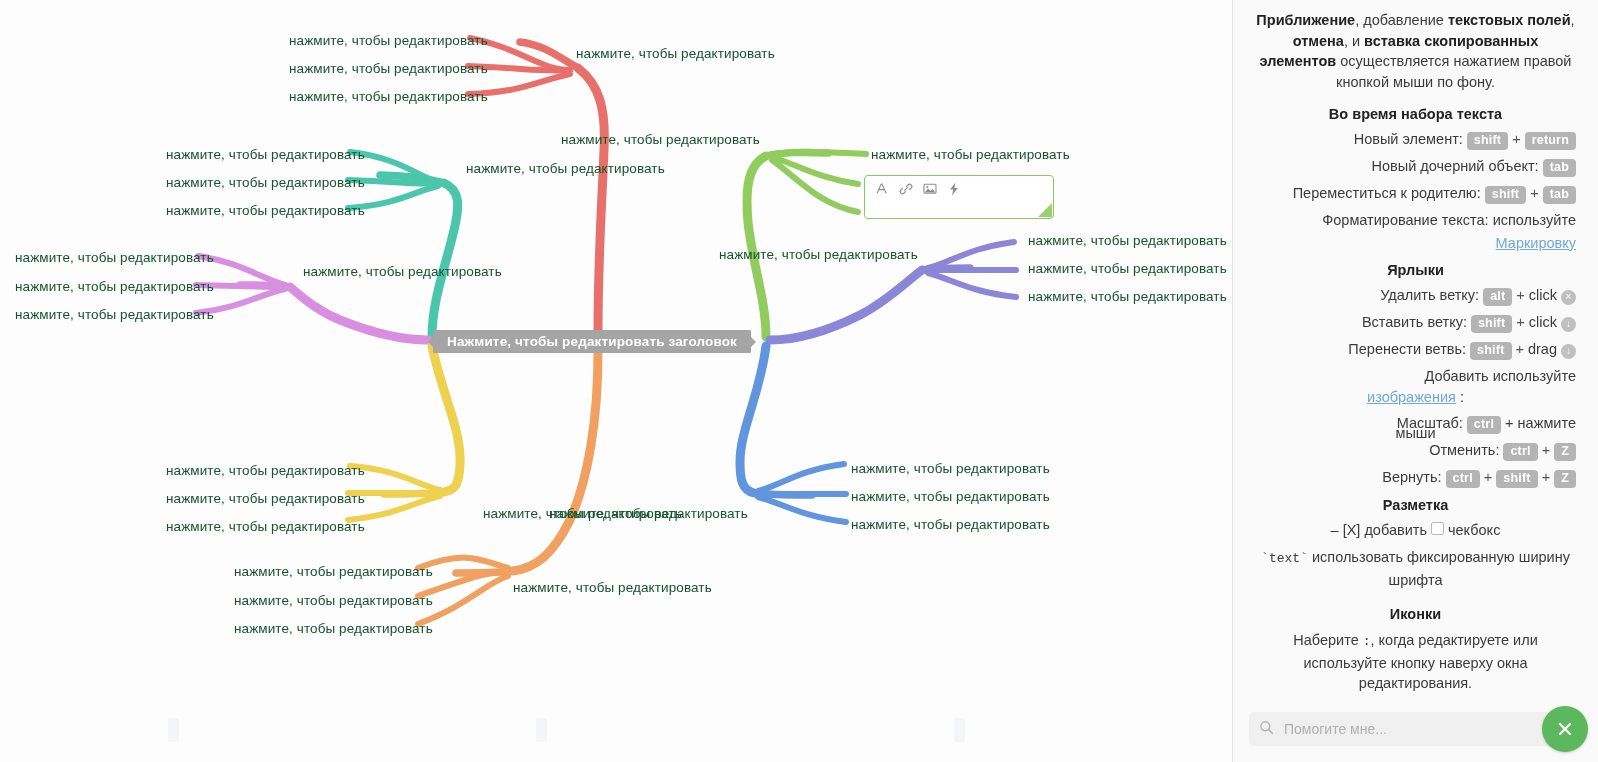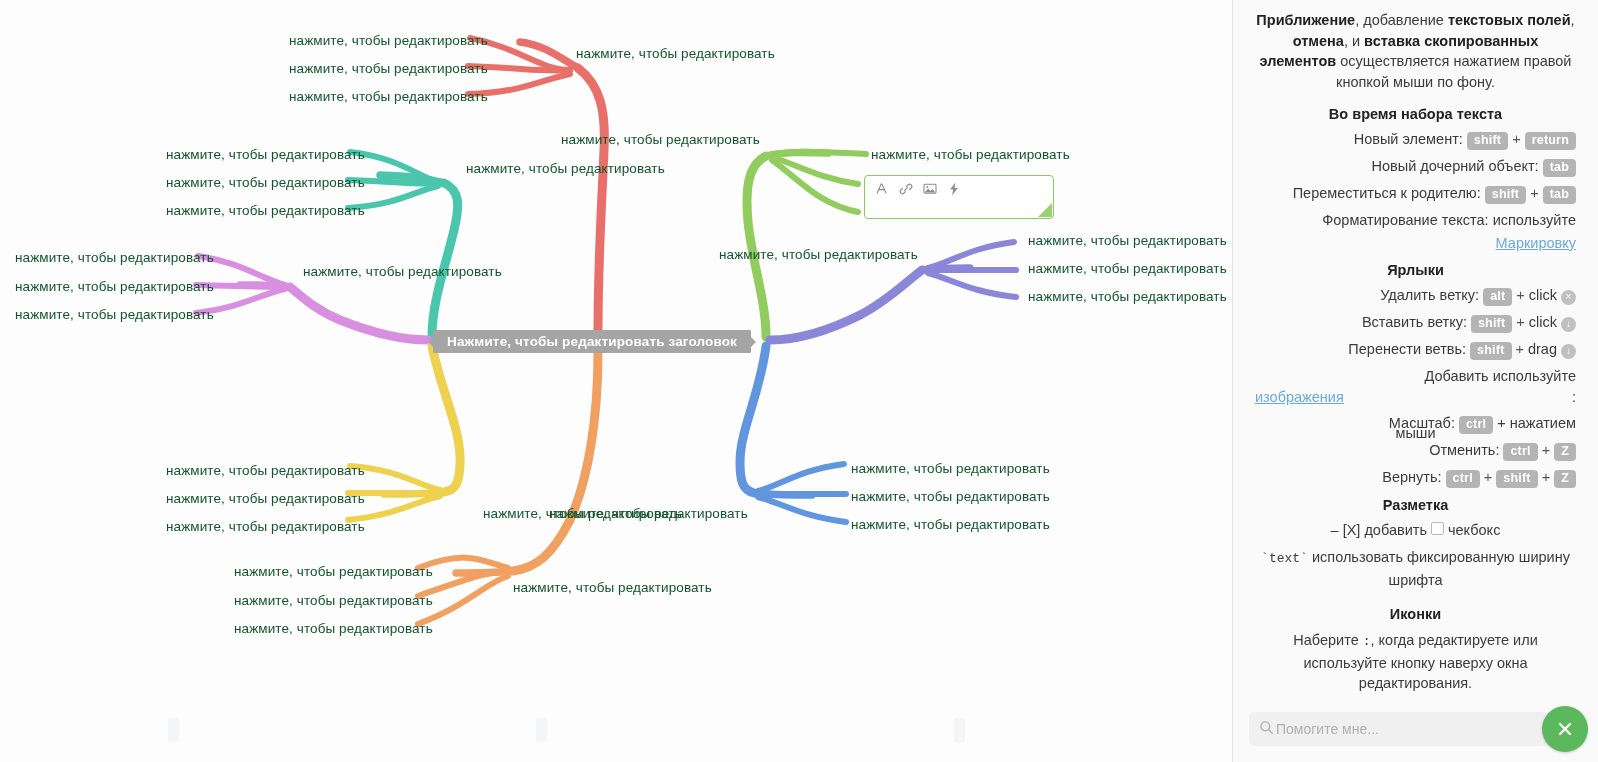--- a/index.html
+++ b/index.html
@@ -219,20 +219,21 @@
 
   
   #search-wrap {
     flex: 0 0 auto;
     padding: 14px 16px 16px 16px;
     position: relative;
   }
   #search-box {
     display: flex;
     align-items: center;
+    gap: 8px;
     background: #f0f0f0;
     border-radius: 5px;
     height: 34px;
     padding: 0 10px;
   }
   #search-box input {
     border: none;
     outline: none;
     background: transparent;
     font-family: "Liberation Sans", sans-serif;
@@ -459,29 +460,29 @@
         <span class="k">Перенести ветвь:</span>
         <span class="key">shift</span>
         <span class="plus">+</span>
         <span class="k">drag</span>
         <span class="badge-circle">↓</span>
       </div>
 
       <div class="kv">
         <span class="k">Добавить используйте</span>
       </div>
-      <div class="kv" style="justify-content:space-between;margin-top:-5px;">
+      <div class="kv" style="justify-content:center;margin-top:-5px;">
         <a class="link" href="#">изображения</a>
           <span>:</span>
       </div>
 
       <div class="kv overlap-note">
         <span class="k">Масштаб:</span>
         <span class="key">ctrl</span>
-        <span class="k">+ нажатием</span>
+        <span class="k">+ нажмите</span>
         <span class="overlap-word">мыши</span>
       </div>
 
       <div class="kv">
         <span class="k">Отменить:</span>
         <span class="key">ctrl</span>
         <span class="plus">+</span>
         <span class="key">Z</span>
       </div>
 

